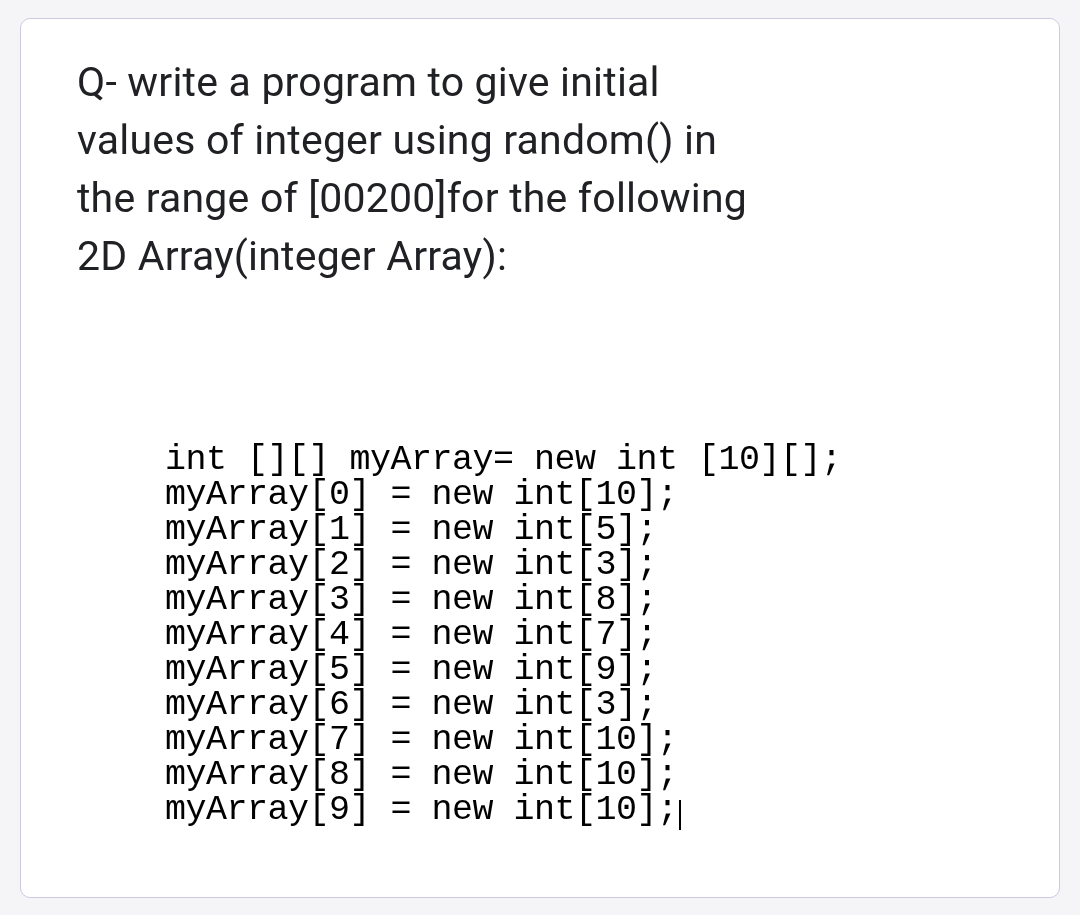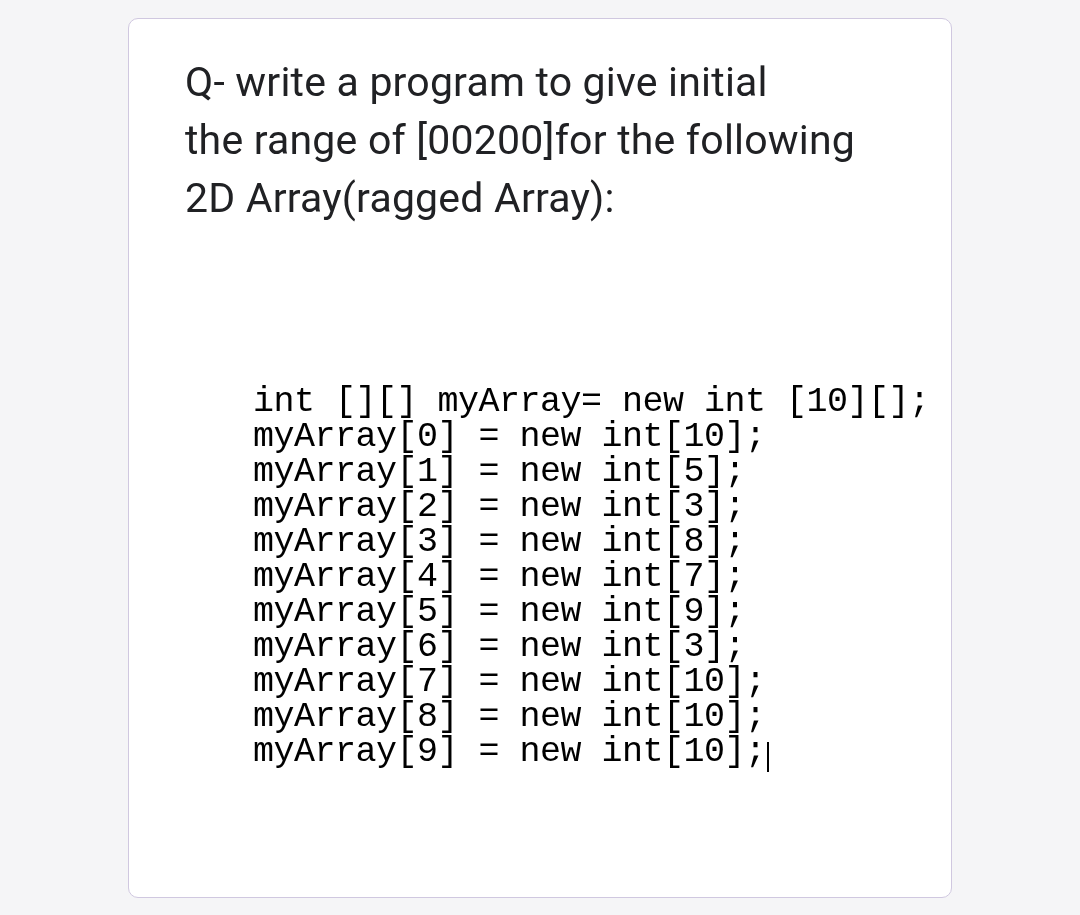--- a/index.html
+++ b/index.html
@@ -13,34 +13,34 @@
       width: 1080px;
       height: 915px;
       display: flex;
       align-items: center;
       justify-content: center;
     }
     .card {
       background: #ffffff;
       border: 1px solid #d0c8e0;
       border-radius: 10px;
-      width: 824px;
+      width: 1040px;
       height: 880px;
       padding: 34px 56px 40px 56px;
     }
     .question {
       font-size: 41px;
       line-height: 1.42;
       color: #202124;
       letter-spacing: 0.2px;
       font-weight: 400;
     }
     .code-block {
       margin-top: 88px;
-      margin-left: 68px;
+      margin-left: 88px;
       font-family: 'Consolas', 'Courier New', monospace;
       font-size: 35px;
       line-height: 1.0;
       color: #000000;
       white-space: pre;
       font-weight: 500;
       letter-spacing: -0.5px;
     }
     .code-line {
       display: block;
@@ -53,20 +53,21 @@
       vertical-align: text-bottom;
       margin-left: 1px;
     }
   </style>
 </head>
 <body>
 
 <div class="card">
   <div class="question">
     <div>Q- write a program to give initial</div>
+    <div>values of integer using random() in</div>
     <div>the range of [00200]for the following</div>
-    <div>2D Array(ragged Array):</div>
+    <div>2D Array(integer Array):</div>
   </div>
 
   <div class="code-block">
     <span class="code-line">int [][] myArray= new int [10][];</span><span class="code-line"><span>myArray[0]</span><span> = new int[10];</span></span><span class="code-line"><span>myArray[1]</span><span> = new int[5];</span></span><span class="code-line"><span>myArray[2]</span><span> = new int[3];</span></span><span class="code-line"><span>myArray[3]</span><span> = new int[8];</span></span><span class="code-line"><span>myArray[4]</span><span> = new int[7];</span></span><span class="code-line"><span>myArray[5]</span><span> = new int[9];</span></span><span class="code-line"><span>myArray[6]</span><span> = new int[3];</span></span><span class="code-line"><span>myArray[7]</span><span> = new int[10];</span></span><span class="code-line"><span>myArray[8]</span><span> = new int[10];</span></span><span class="code-line"><span>myArray[9]</span><span> = new int[10];</span><span class="cursor"></span></span>
   </div>
 </div>
 
 </body></html>

